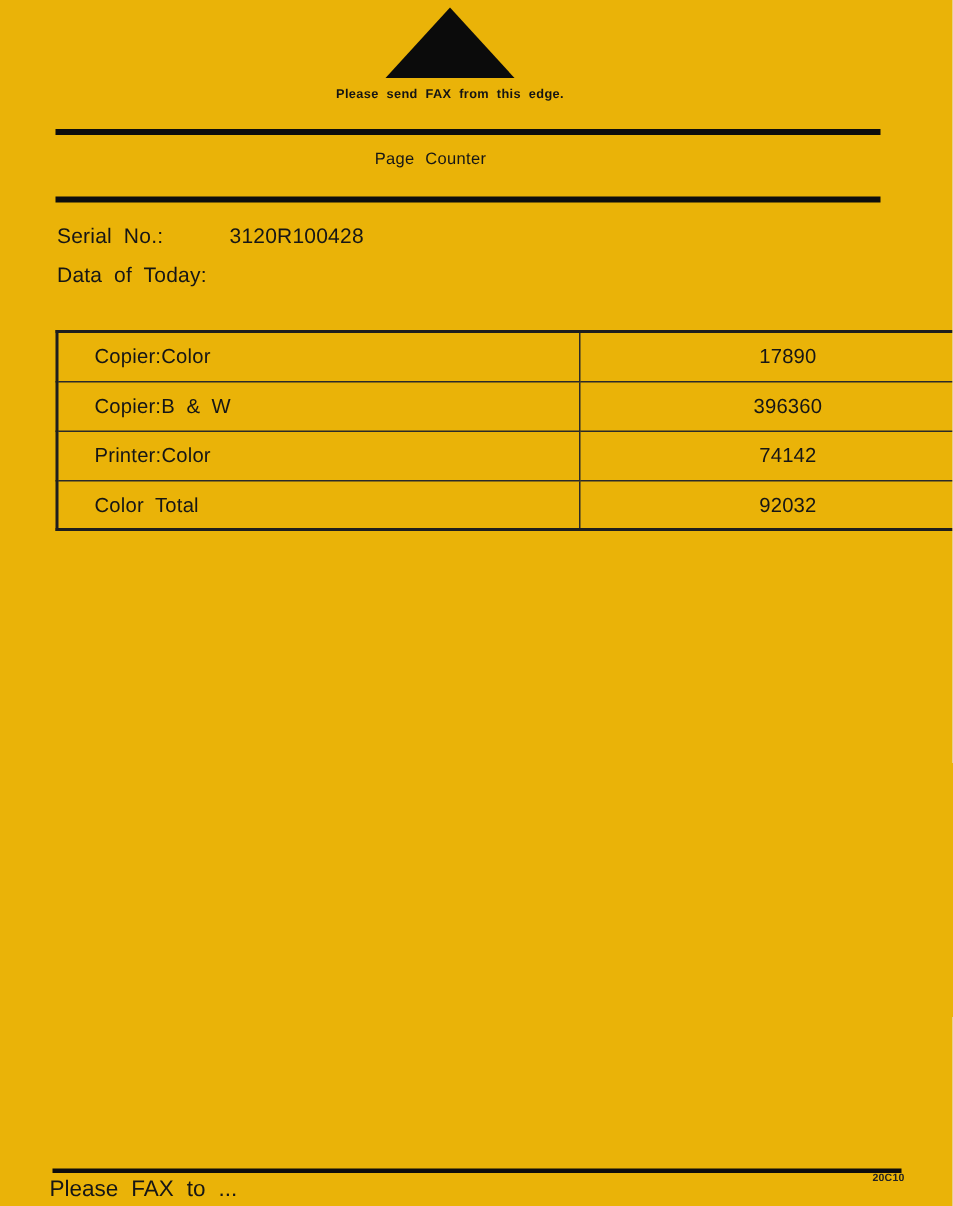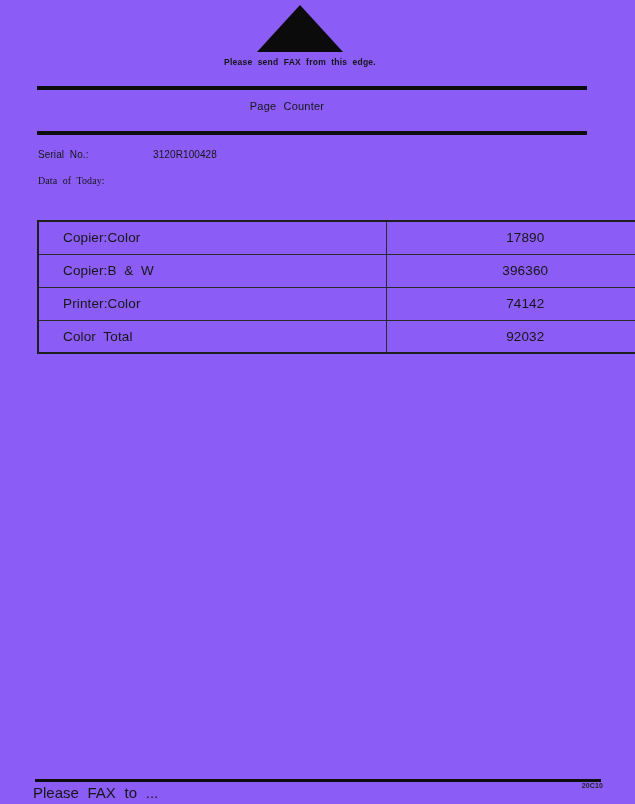--- a/index.html
+++ b/index.html
@@ -2,21 +2,21 @@
 <html><head>
 <meta charset="utf-8">
 <style>
   * { margin: 0; padding: 0; box-sizing: border-box; }
   html, body { background: #e8e8e8; }
   body { font-family: "Liberation Sans", sans-serif; }
   .page {
     position: relative;
     width: 635px;
     height: 804px;
-    background: #8b5cf6;
+    background: #eab308;
     color: #161616;
     overflow: hidden;
   }
 
   
   .triangle {
     position: absolute;
     left: 257px;
     top: 5px;
     width: 0; height: 0;
@@ -49,27 +49,27 @@
     font-size: 11px;
     word-spacing: 0.35em;
     letter-spacing: 0.02em;
   }
 
   
   .info-row {
     position: absolute;
     left: 38px;
     display: flex;
-    font-size: 10px;
+    font-size: 14px;
     word-spacing: 0.28em;
     letter-spacing: 0.01em;
   }
   .info-row .label { width: 115px; }
   .row-serial { top: 149px; }
-  .row-date   { top: 175px; font-family: Liberation Serif, serif; }
+  .row-date   { top: 175px; }
 
   
   .counter-table {
     position: absolute;
     left: 37px; top: 220px;
     width: 629px;
     border-collapse: collapse;
   }
   .counter-table td {
     border: 1px solid #2a2a2a;

